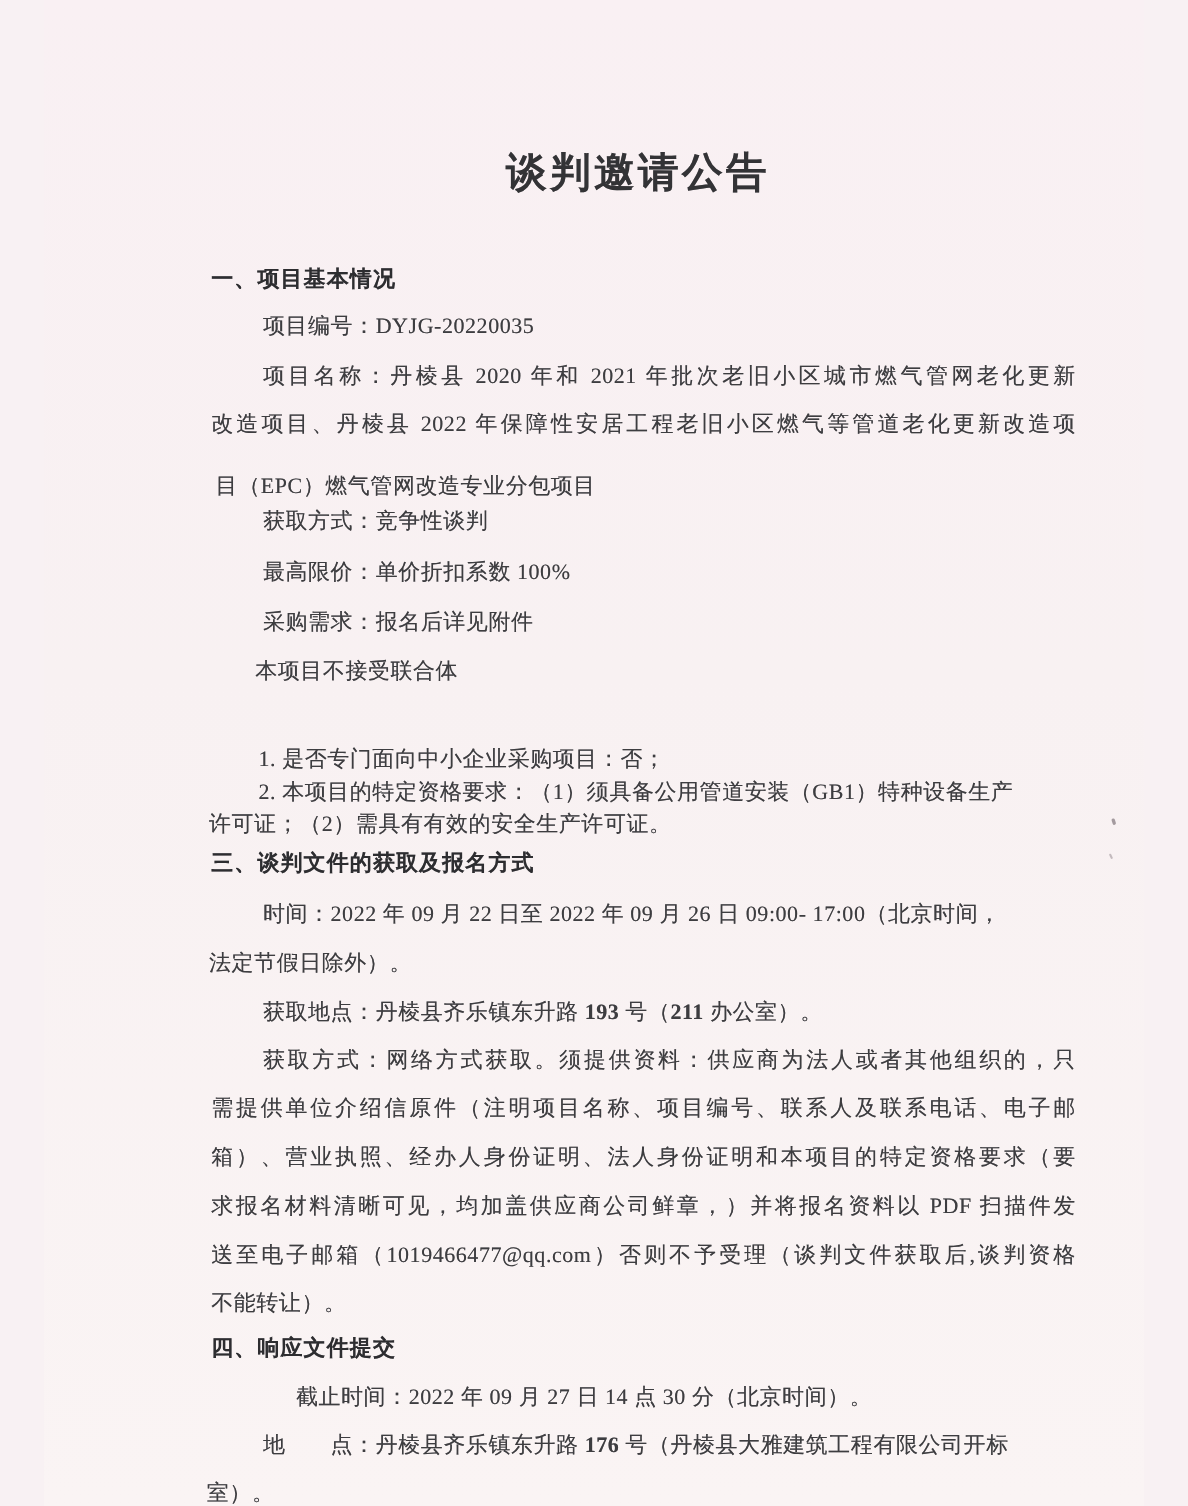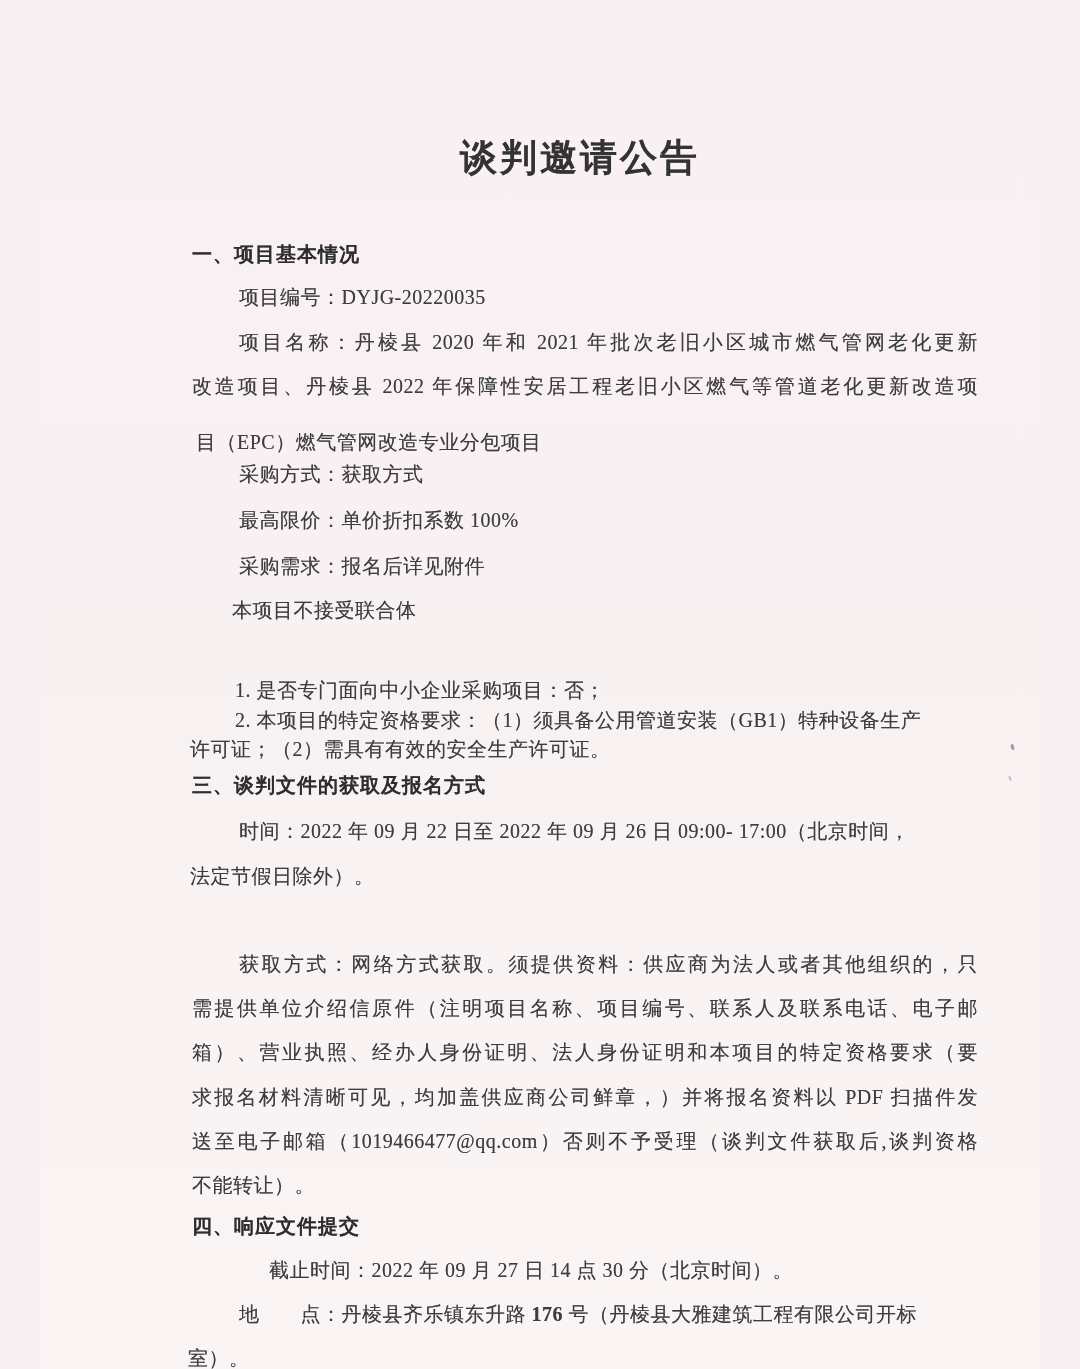--- a/index.html
+++ b/index.html
@@ -56,32 +56,33 @@
 
 <div class="page">
 
   <div class="t doc-title" style="top:142px;">谈判邀请公告</div>
 
   <div class="t h" style="top:238px; left:152px;">一、项目基本情况</div>
   <div class="t" style="top:281px; left:199px;">项目编号：DYJG-20220035</div>
   <div class="t just ind" style="top:326px; left:152px;">项目名称：丹棱县 2020 年和 2021 年批次老旧小区城市燃气管网老化更新</div>
   <div class="t just" style="top:370px; left:152px;">改造项目、丹棱县 2022 年保障性安居工程老旧小区燃气等管道老化更新改造项</div>
   <div class="t" style="top:398px; left:156px;margin-top:28px;">目（EPC）燃气管网改造专业分包项目</div>
-  <div class="t" style="top:458px; left:199px;">采购方式：获取方式</div>
+  <div class="t" style="top:458px; left:199px;">获取方式：竞争性谈判</div>
   <div class="t" style="top:504px; left:199px;">最高限价：单价折扣系数 100%</div>
   <div class="t" style="top:550px; left:199px;">采购需求：报名后详见附件</div>
   <div class="t" style="top:594px; left:192px;">本项目不接受联合体</div>
 
   <div class="t" style="top:674px; left:195px;">1. 是否专门面向中小企业采购项目：否；</div>
   <div class="t" style="top:704px; left:195px;">2. 本项目的特定资格要求：（1）须具备公用管道安装（GB1）特种设备生产</div>
   <div class="t" style="top:733px; left:150px;">许可证；（2）需具有有效的安全生产许可证。</div>
 
   <div class="t h" style="top:769px; left:152px;">三、谈判文件的获取及报名方式</div>
   <div class="t" style="top:815px; left:199px;">时间：2022 年 09 月 22 日至 2022 年 09 月 26 日 09:00- 17:00（北京时间，</div>
   <div class="t" style="top:860px; left:150px;">法定节假日除外）。</div>
+  <div class="t" style="top:904px; left:199px;"><span>获取地点：丹棱县齐乐镇东升路 </span><span class="b">193</span><span> 号（</span><span class="b">211</span><span> 办公室）。</span></div>
   <div class="t just ind" style="top:948px; left:152px;">获取方式：网络方式获取。须提供资料：供应商为法人或者其他组织的，只</div>
   <div class="t just" style="top:992px; left:152px;">需提供单位介绍信原件（注明项目名称、项目编号、联系人及联系电话、电子邮</div>
   <div class="t just" style="top:1036px; left:152px;">箱）、营业执照、经办人身份证明、法人身份证明和本项目的特定资格要求（要</div>
   <div class="t just" style="top:1081px; left:152px;">求报名材料清晰可见，均加盖供应商公司鲜章，）并将报名资料以 PDF 扫描件发</div>
   <div class="t just" style="top:1125px; left:152px;">送至电子邮箱（1019466477@qq.com）否则不予受理（谈判文件获取后,谈判资格</div>
   <div class="t" style="top:1169px; left:152px;">不能转让）。</div>
 
   <div class="t h" style="top:1210px; left:152px;">四、响应文件提交</div>
   <div class="t" style="top:1254px; left:199px;margin-left:30px;">截止时间：2022 年 09 月 27 日 14 点 30 分（北京时间）。</div>
   <div class="t" style="top:1298px; left:199px;"><span>地　　点：丹棱县齐乐镇东升路 </span><span class="b">176</span><span> 号（丹棱县大雅建筑工程有限公司开标</span></div>

